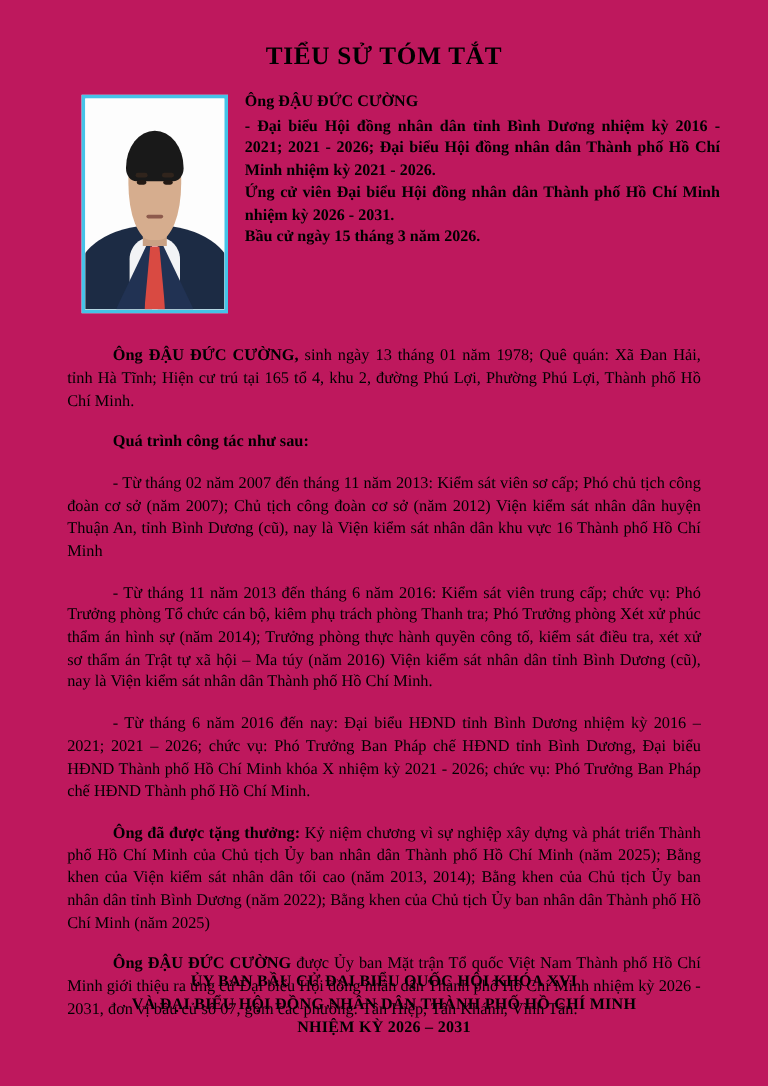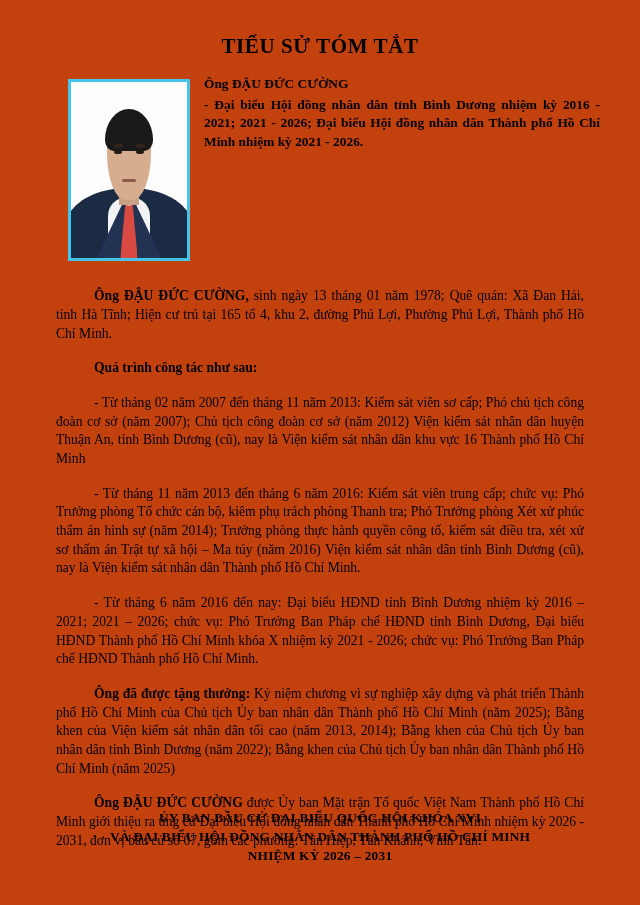--- a/index.html
+++ b/index.html
@@ -13,21 +13,21 @@
     font-family: "Liberation Serif", "DejaVu Serif", serif;
     color: #000000;
     -webkit-font-smoothing: antialiased;
   }
   .page {
     position: relative;
     width: 640px;
     height: 905px;
     box-sizing: border-box;
     padding: 0 40px;
-    background: #c2410c;
+    background: #be185d;
     overflow: hidden;
   }
 
   
   .doc-title {
     text-align: center;
     font-size: 21px;
     font-weight: bold;
     letter-spacing: 0.6px;
     padding-top: 34px;
@@ -229,20 +229,22 @@
         <div class="p-brow-r"></div>
         <div class="p-eye-l"></div>
         <div class="p-eye-r"></div>
         <div class="p-mouth"></div>
       </div>
     </div>
 
     <div class="identity">
       <p class="name-line">Ông ĐẬU ĐỨC CƯỜNG</p>
       <p>- Đại biểu Hội đồng nhân dân tỉnh Bình Dương nhiệm kỳ 2016 - 2021; 2021 - 2026; Đại biểu Hội đồng nhân dân Thành phố Hồ Chí Minh nhiệm kỳ 2021 - 2026.</p>
+      <p>Ứng cử viên Đại biểu Hội đồng nhân dân Thành phố Hồ Chí Minh nhiệm kỳ 2026 - 2031.</p>
+      <p>Bầu cử ngày 15 tháng 3 năm 2026.</p>
     </div>
 
   </div>
 
   <div class="body-text">
 
     <p><b>Ông ĐẬU ĐỨC CƯỜNG,</b><span> sinh ngày 13 tháng 01 năm 1978; Quê quán: Xã Đan Hải, tỉnh Hà Tĩnh; Hiện cư trú tại 165 tổ 4, khu 2, đường Phú Lợi, Phường Phú Lợi, Thành phố Hồ Chí Minh.</span></p>
 
     <p class="sub-head">Quá trình công tác như sau:</p>
 

